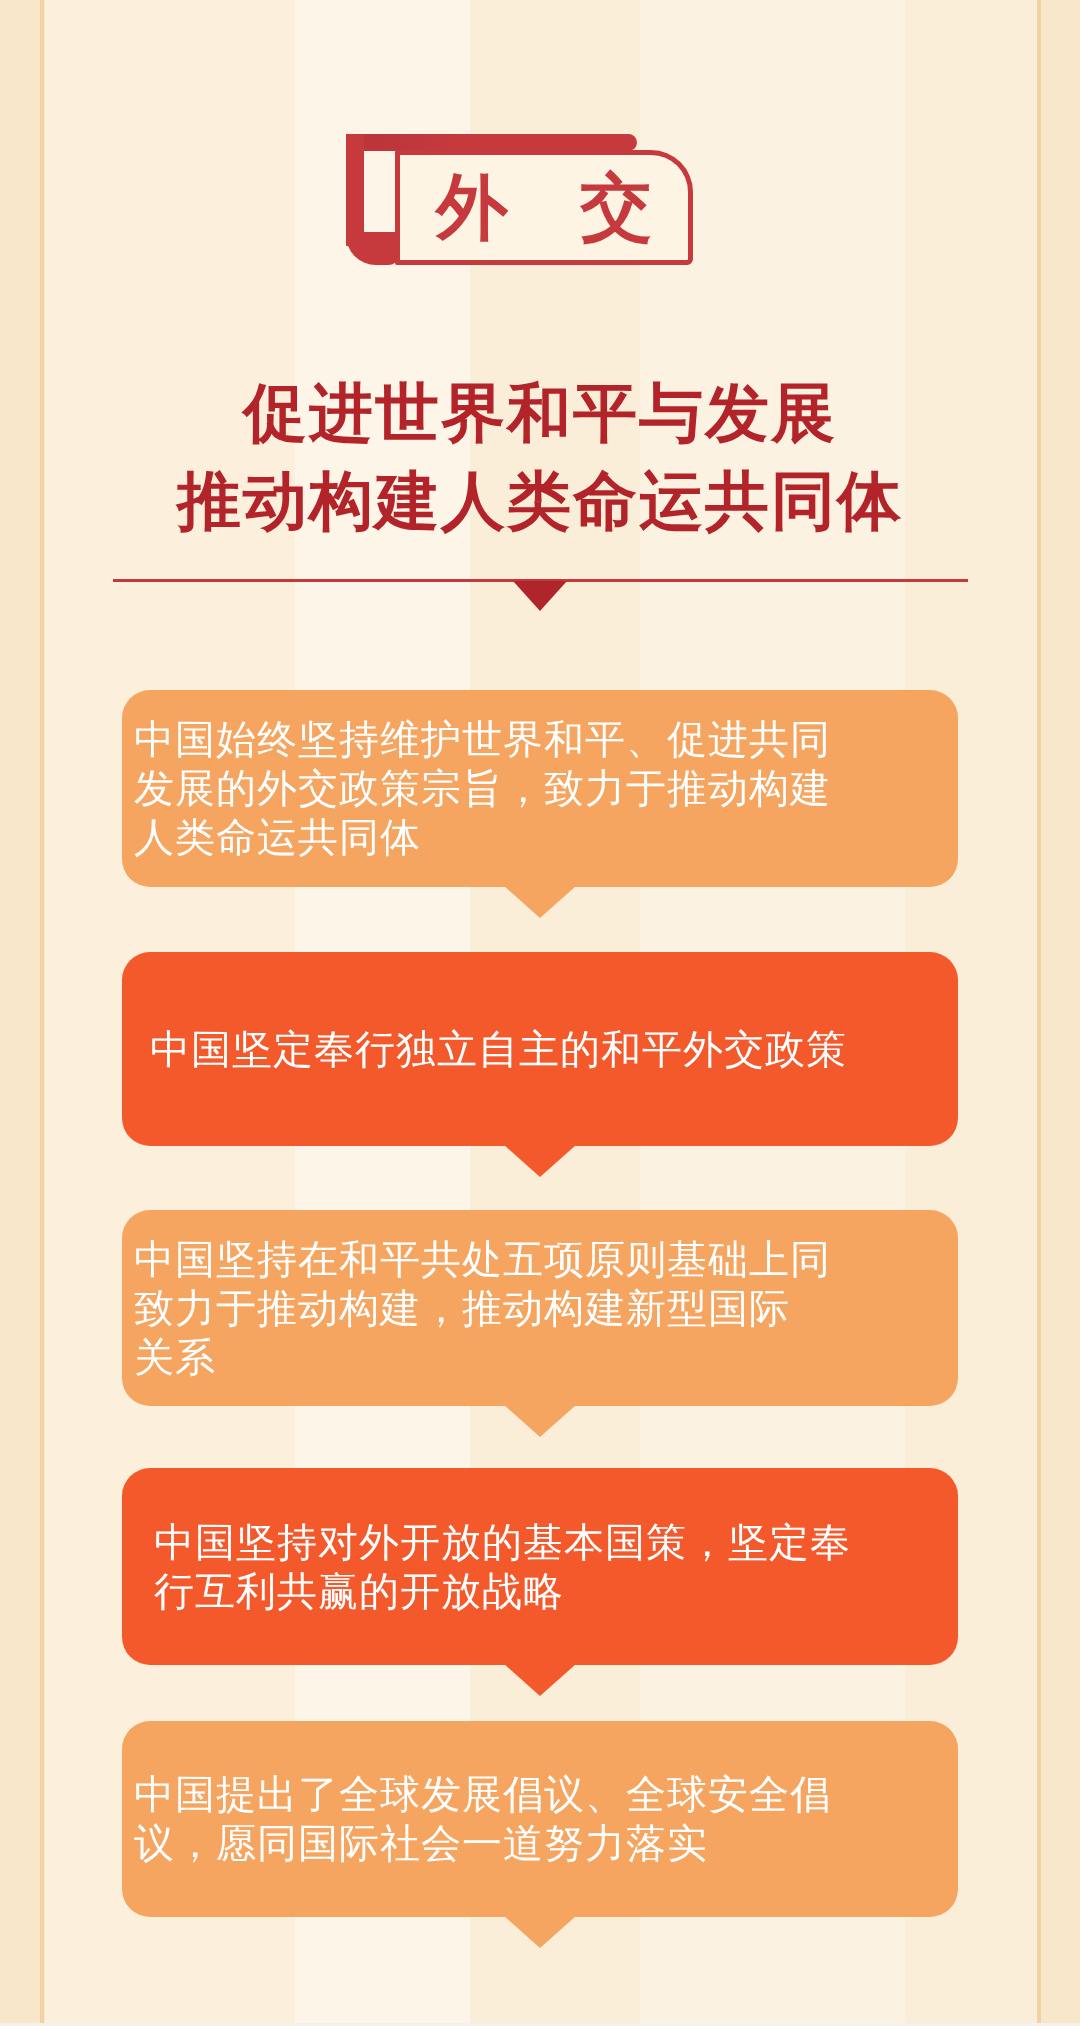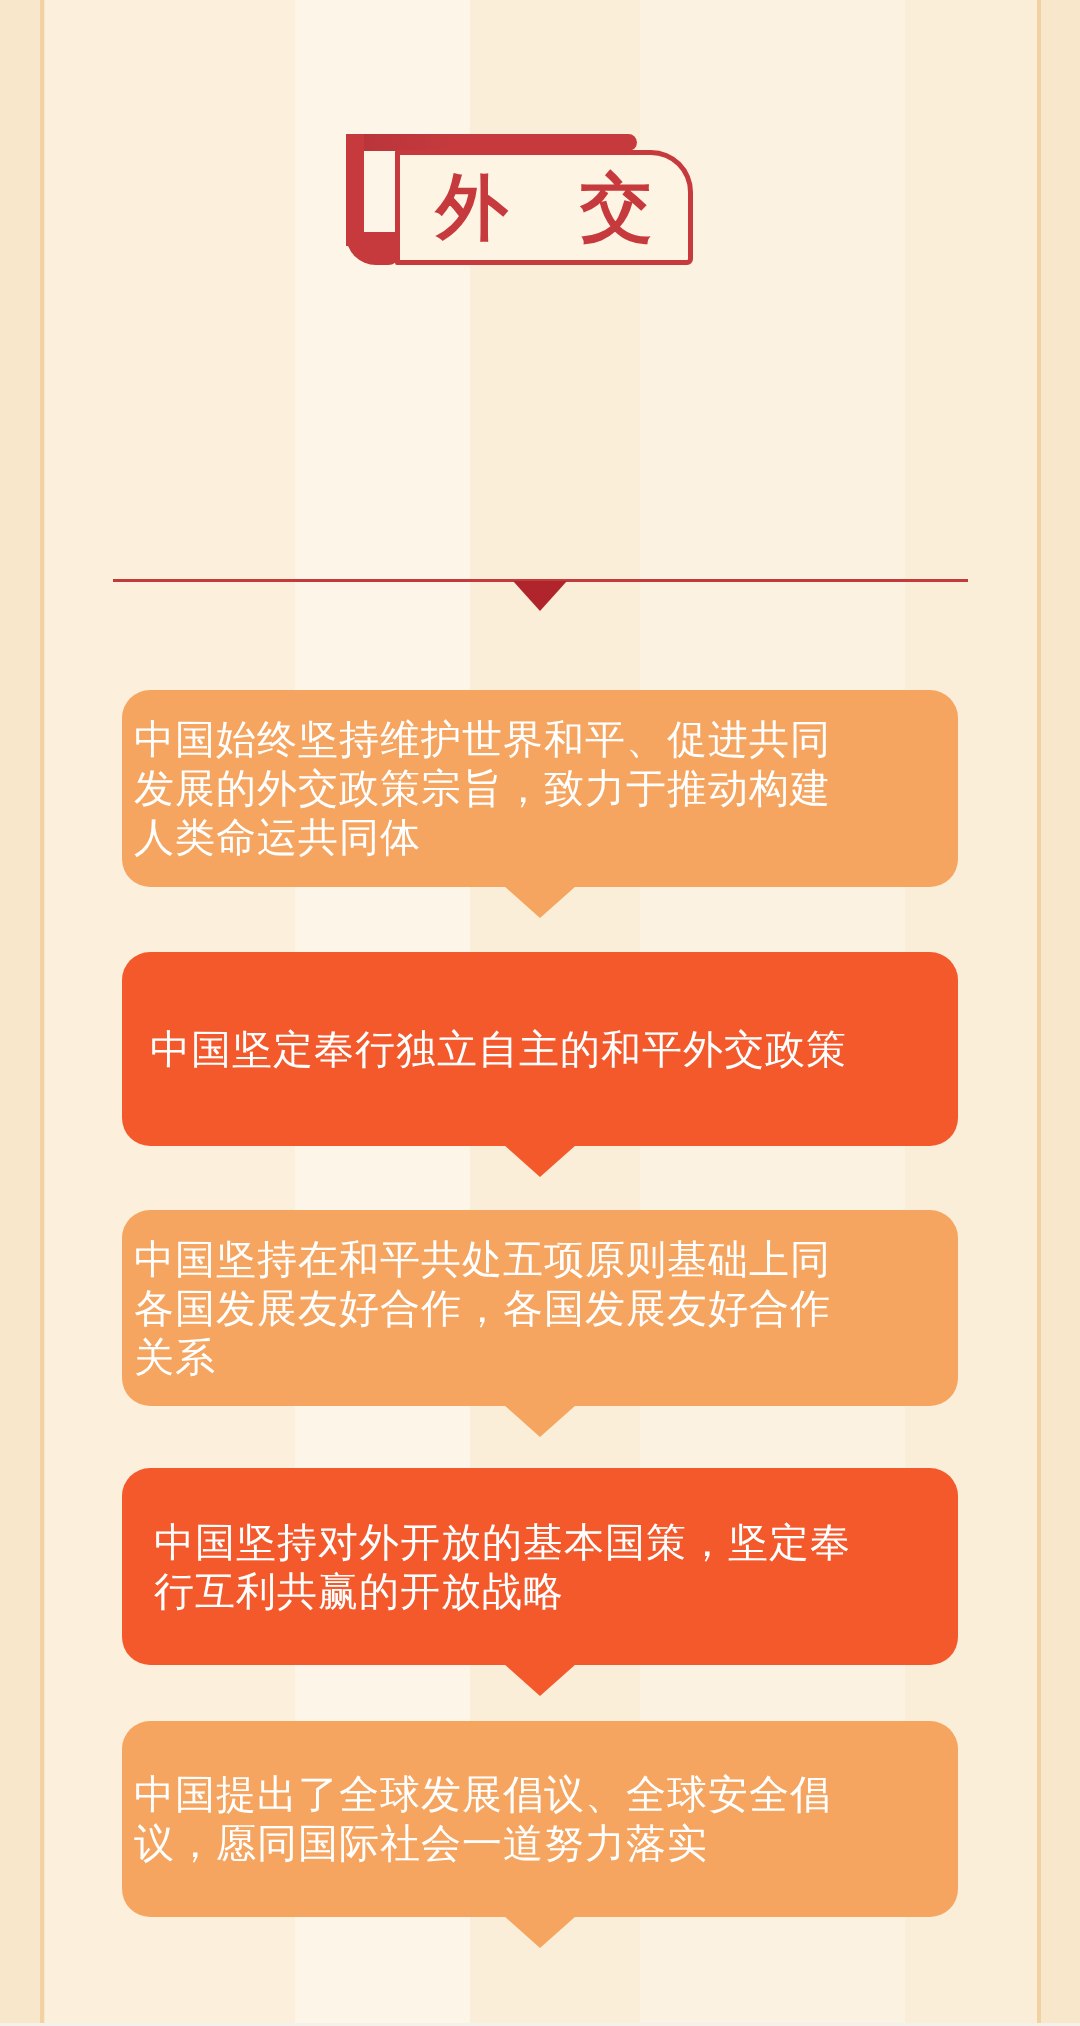--- a/index.html
+++ b/index.html
@@ -129,35 +129,39 @@
   <div class="vline right"></div>
 
   <div class="badge">
     <div class="badge-top-bar"></div>
     <div class="badge-left-bar"></div>
     <div class="badge-foot"></div>
     <div class="badge-frame"></div>
     <div class="badge-label">外　交</div>
   </div>
 
+  <div class="title">
+    <div>促进世界和平与发展</div>
+    <div>推动构建人类命运共同体</div>
+  </div>
 
   <div class="divider-line"></div>
   <div class="divider-arrow"></div>
 
   <div class="card light c1">
     <p>中国始终坚持维护世界和平、促进共同
 发展的外交政策宗旨，致力于推动构建
 人类命运共同体</p>
   </div>
   <div class="card dark c2">
     <p>中国坚定奉行独立自主的和平外交政策</p>
   </div>
   <div class="card light c3">
     <p>中国坚持在和平共处五项原则基础上同
-各国发展友好合作，各国发展友好合作
+致力于推动构建，推动构建新型国际
 关系</p>
   </div>
   <div class="card dark c4">
     <p>中国坚持对外开放的基本国策，坚定奉
 行互利共赢的开放战略</p>
   </div>
   <div class="card light c5">
     <p>中国提出了全球发展倡议、全球安全倡
 议，愿同国际社会一道努力落实</p>
   </div>

